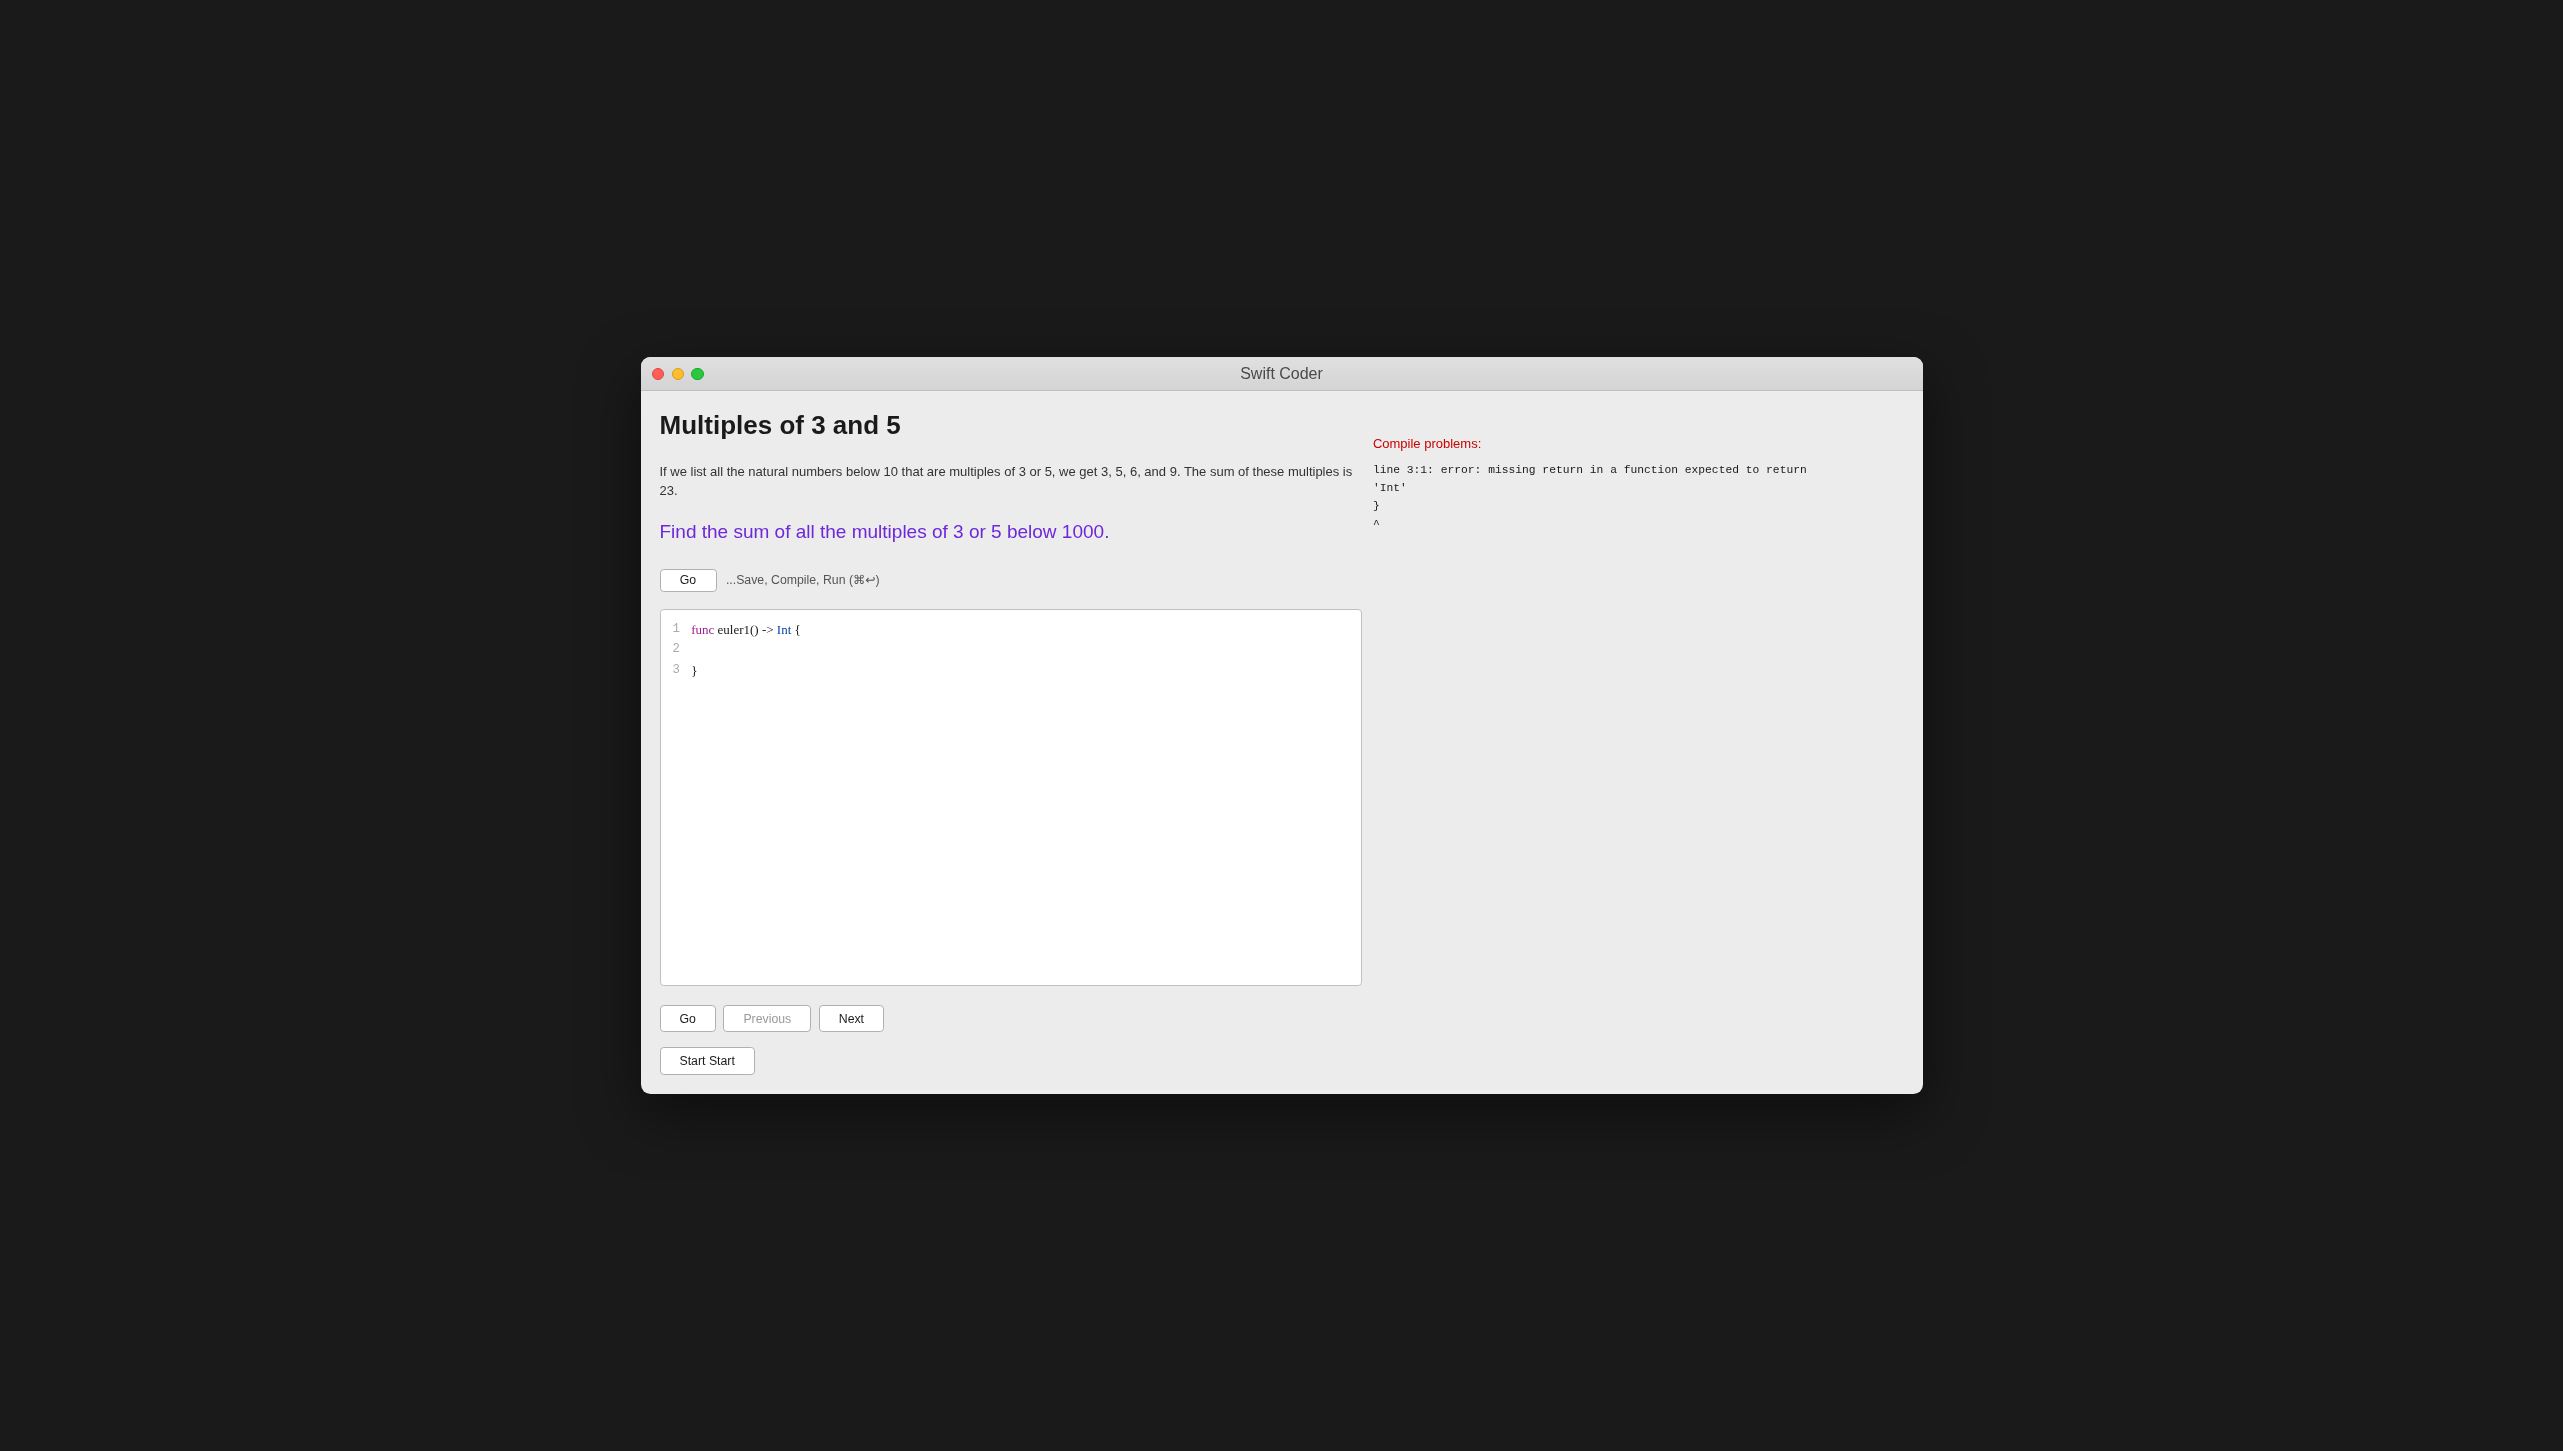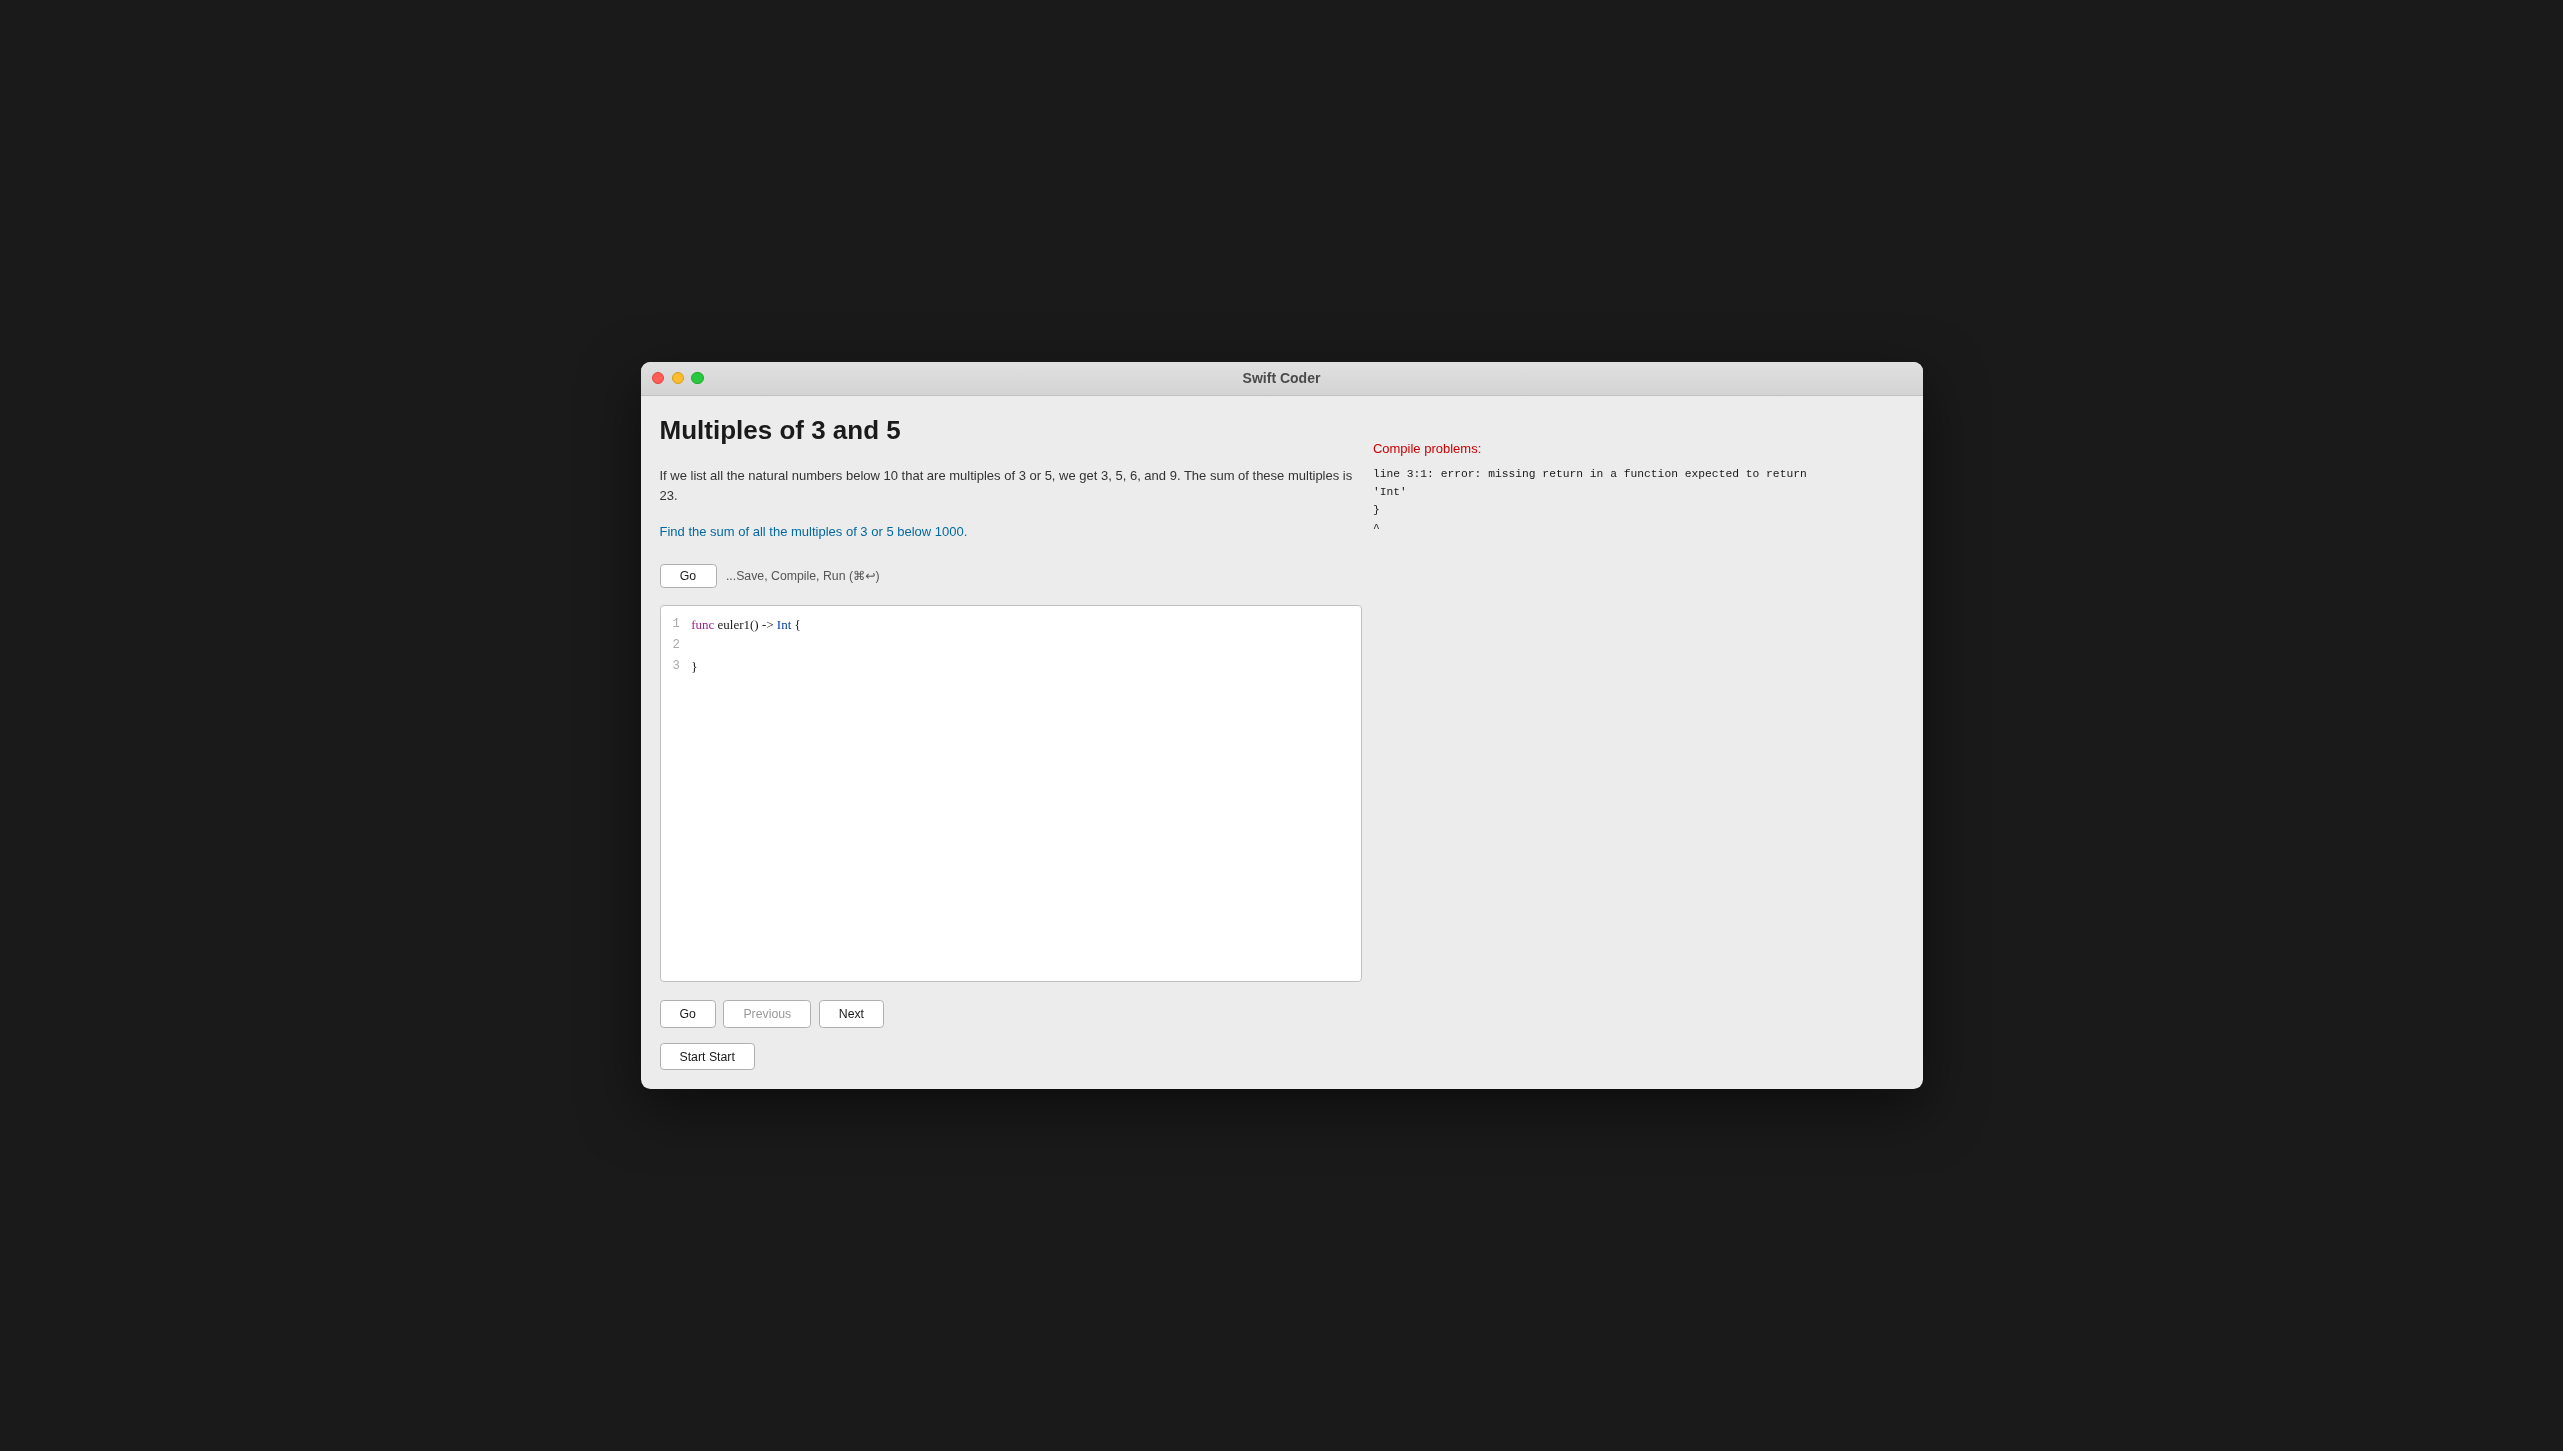--- a/index.html
+++ b/index.html
@@ -47,23 +47,23 @@
     }
 
     .traffic-light.close { background: #ff5f57; border: 0.9px solid #e0443e; }
     .traffic-light.minimize { background: #febc2e; border: 0.9px solid #d4a017; }
     .traffic-light.maximize { background: #28c840; border: 0.9px solid #1aab29; }
 
     .titlebar-title {
       position: absolute;
       left: 50%;
       transform: translateX(-50%);
-      font-size: 14px;
+      font-size: 16px;
       color: #4a4a4a;
-      font-weight: 700;
+      font-weight: 400;
     }
 
     .content {
       display: flex;
       flex: 1;
       padding: 19px 12px 19px 19px;
       gap: 2px;
     }
 
     .left-panel {
@@ -87,22 +87,22 @@
     }
 
     .problem-description {
       font-size: 13px;
       color: #333;
       line-height: 1.5;
       margin-bottom: 7.5px;
     }
 
     .problem-task {
-      font-size: 13px;
-      color: #0369a1;
+      font-size: 19px;
+      color: #6d28d9;
       line-height: 1.5;
       margin-bottom: 13px;
     }
 
     .go-bar {
       display: flex;
       align-items: center;
       gap: 9.4px;
       margin-bottom: 7.5px;
     }

